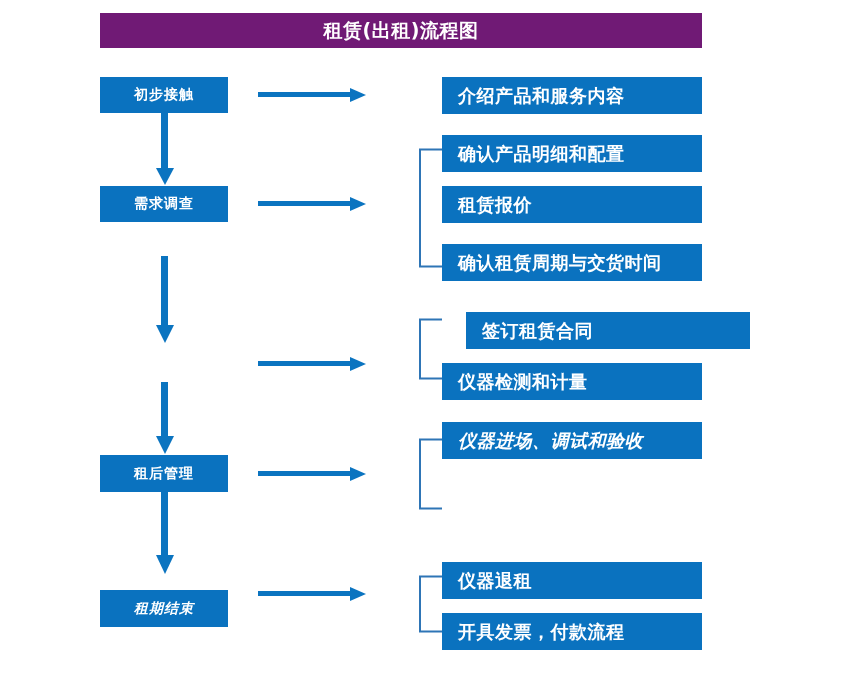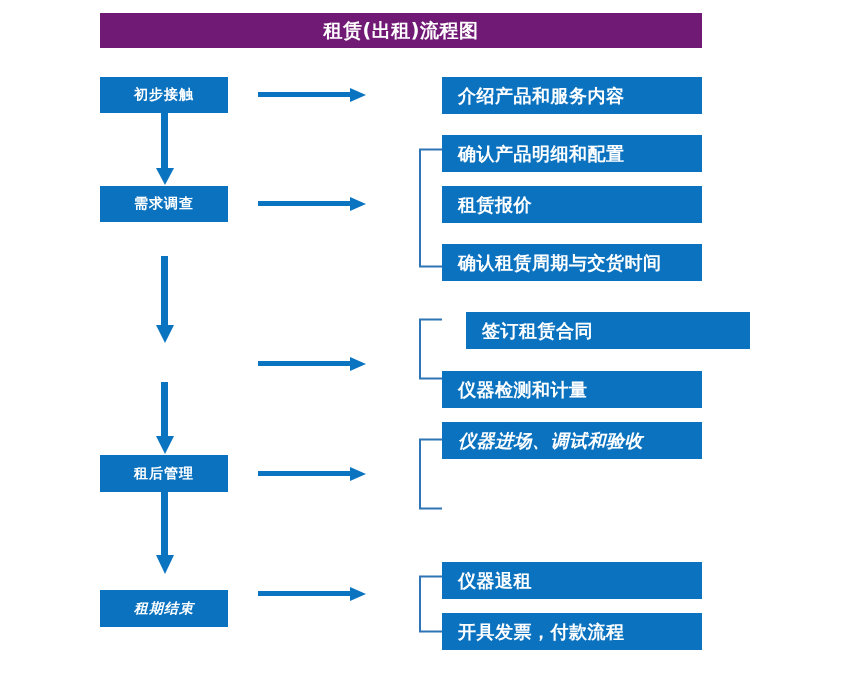--- a/index.html
+++ b/index.html
@@ -145,21 +145,21 @@
   <div class="detail-box" style="left:442px; top:77px; width:260px; height:37px;">介绍产品和服务内容</div>
 
   <div class="detail-box" style="left:442px; top:186px; width:260px; height:37px;">租赁报价</div>
 
   <div class="detail-box" style="left:442px; top:135px; width:260px; height:37px;">确认产品明细和配置</div>
 
   <div class="detail-box" style="left:442px; top:244px; width:260px; height:37px;">确认租赁周期与交货时间</div>
 
   <div class="detail-box" style="left:442px; top:312px; width:284px; height:37px;margin-left:24px;">签订租赁合同</div>
 
-  <div class="detail-box" style="left:442px; top:363px; width:260px; height:37px;margin-top:8px;">仪器检测和计量</div>
+  <div class="detail-box" style="left:442px; top:363px; width:260px; height:37px;">仪器检测和计量</div>
 
   <div class="detail-box" style="left:442px; top:422px; width:260px; height:37px;font-style:italic;">仪器进场、调试和验收</div>
 
 
   <div class="detail-box" style="left:442px; top:562px; width:260px; height:37px;">仪器退租</div>
 
   <div class="detail-box" style="left:442px; top:613px; width:260px; height:37px;font-family:Liberation Serif, serif;">开具发票，付款流程</div>
 
 </div>
 

